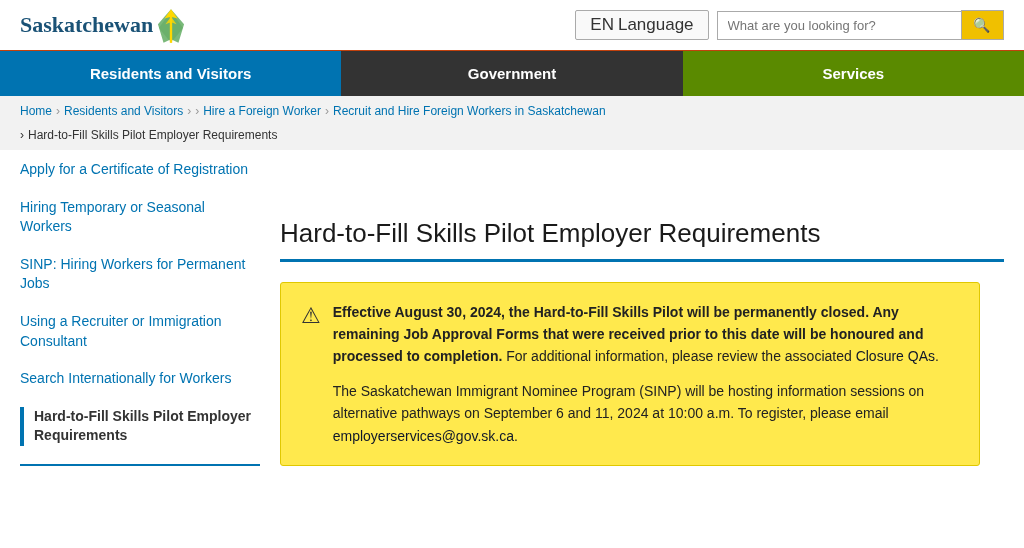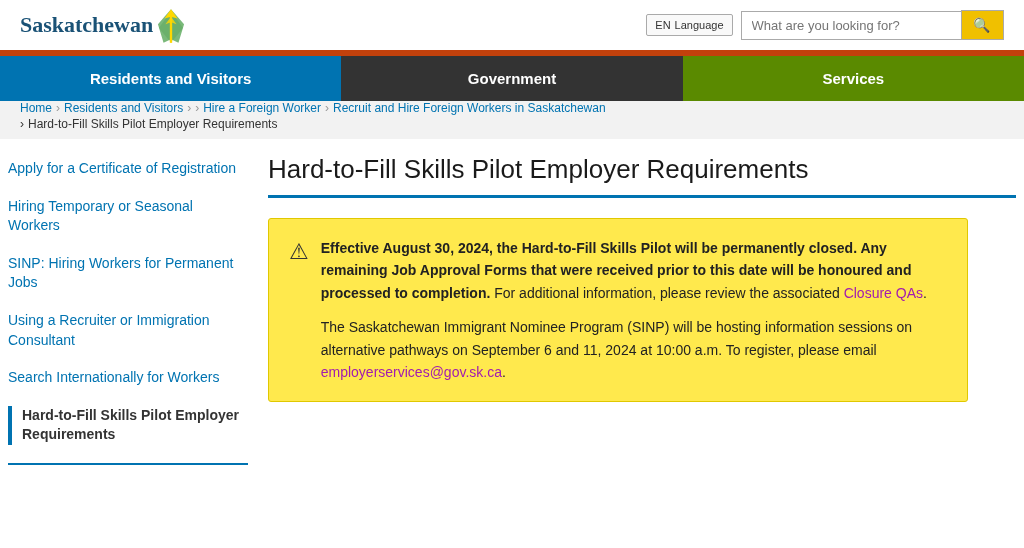--- a/index.html
+++ b/index.html
@@ -5,21 +5,21 @@
     * { box-sizing: border-box; margin: 0; padding: 0; }
     body { font-family: Arial, sans-serif; font-size: 14px; color: #333; background: #fff; }
 
     
     .header {
       display: flex;
       align-items: center;
       justify-content: space-between;
       padding: 10px 20px;
       background: #fff;
-      border-bottom: 6px solid #c2410c;
+      border-bottom: 1px solid #c2410c;
     }
     .logo-area {
       display: flex;
       align-items: center;
     }
     .logo-text {
       font-size: 22px;
       font-weight: bold;
       color: #1a5276;
       font-family: Georgia, serif;
@@ -35,32 +35,32 @@
     .search-area {
       display: flex;
       align-items: center;
       gap: 8px;
     }
     .lang-btn {
       display: flex;
       align-items: center;
       gap: 4px;
       border: 1px solid #aaa;
-      padding: 4px 8px;
+      padding: 4px 14px;
       background: #f9f9f9;
       cursor: pointer;
-      font-size: 11px;
+      font-size: 17px;
       border-radius: 2px;
     }
     .search-box {
       display: flex;
       align-items: center;
     }
     .search-input {
-      width: 220px;
+      width: 244px;
       padding: 6px 10px;
       border: 1px solid #aaa;
       border-right: none;
       font-size: 13px;
       outline: none;
     }
     .search-btn {
       background: #f0c000;
       border: 1px solid #aaa;
       padding: 6px 12px;
@@ -87,21 +87,21 @@
       background: #0073b1;
       color: #fff;
     }
     .nav-item.green {
       background: #5a8a00;
     }
 
     
     .breadcrumb {
       background: #f2f2f2;
-      padding: 0 20px;
+      padding: 8px 20px;
       font-size: 12px;
       display: flex;
       flex-wrap: wrap;
       align-items: flex-start;
       gap: 4px;
       color: #555;
     }
     .breadcrumb a {
       color: #0073b1;
       text-decoration: none;
@@ -112,22 +112,22 @@
       padding: 2px 20px 8px 20px;
       font-size: 12px;
       display: flex;
       align-items: center;
       gap: 4px;
     }
 
     
     .page-container {
       display: flex;
-      padding: 0 8px;
-      margin-top: 10px;
+      padding: 0 20px;
+      align-items: flex-end;
     }
 
     
     .sidebar {
       width: 260px;
       flex-shrink: 0;
       padding-right: 20px;
       padding-top: 10px;
     }
     .sidebar-link {
@@ -195,21 +195,21 @@
       line-height: 1.6;
       color: #222;
     }
     .alert-text p {
       margin-bottom: 12px;
     }
     .alert-text p:last-child {
       margin-bottom: 0;
     }
     .alert-text a {
-      color: #a21caf;
+      color: #0f172a;
       text-decoration: none;
     }
     .bold { font-weight: bold; }
   </style>
 </head>
 <body>
 
 <div class="header">
   <div class="logo-area">
     <span class="logo-text">Saskatchewan</span>

